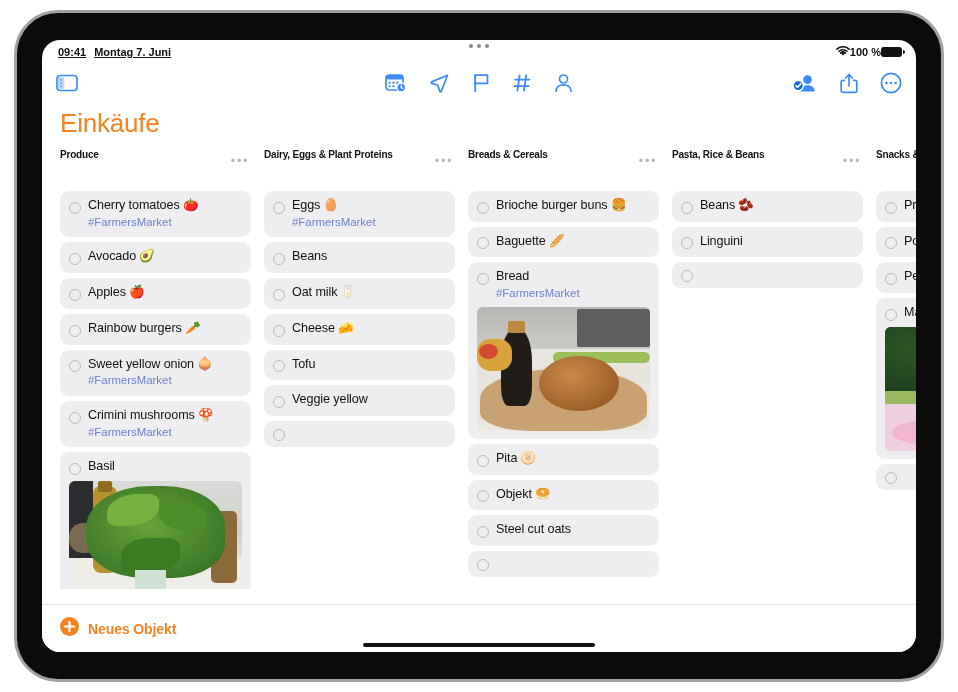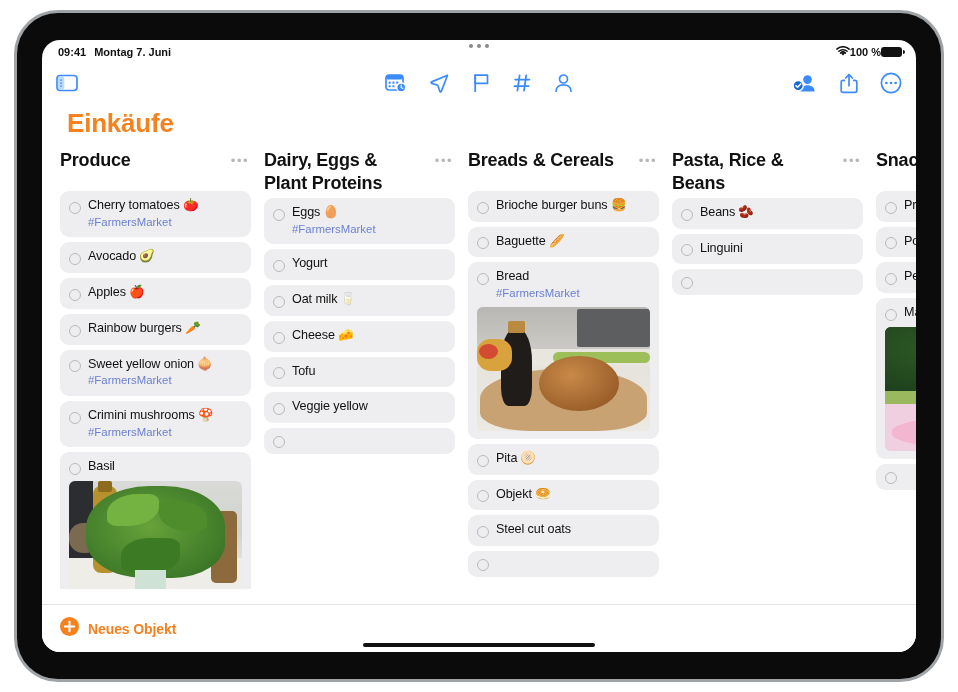--- a/index.html
+++ b/index.html
@@ -37,21 +37,21 @@
   #status-bar {
     position: relative;
     height: 24px;
     display: flex;
     align-items: center;
     padding: 0 16px;
     font-size: 11px;
     font-weight: bold;
     color: #111;
   }
-  .status-left { display: flex; align-items: center; gap: 8px; }
+  .status-left { display: flex; align-items: center; gap: 8px; text-decoration: underline; }
   .status-right {
     position: absolute; right: 14px; top: 0; height: 24px;
     display: flex; align-items: center; 
   }
   #multitask-dots {
     position: absolute;
     left: 50%; top: 4px; transform: translateX(-50%);
     display: flex; gap: 4px;
   }
   #multitask-dots i {
@@ -86,51 +86,51 @@
   }
   .tb-right {
     position: absolute; right: 14px;
     display: flex; align-items: center; gap: 22px;
   }
   .tb-icon { display: block; cursor: pointer; }
 
   
   #board-title {
     font-size: 26px;
-    font-weight: bold;
+    font-weight: normal;
     color: #f5821f;
     padding: 2px 0 10px 18px;
     letter-spacing: -0.2px;
-    margin-left: 7px;
   }
 
   
   #board {
     position: relative;
     display: flex;
     gap: 13px;
     padding: 0 0 0 18px;
     height: 440px;
     overflow: hidden;
   }
   .column { width: 191px; flex: 0 0 191px; }
   .col-head {
     display: flex;
     align-items: flex-start;
     justify-content: space-between;
     min-height: 38px;
     padding-right: 2px;
   }
   .col-title {
-    font-size: 18px;
+    font-size: 10px;
     font-weight: bold;
     color: #111;
     line-height: 1.25;
     letter-spacing: -0.2px;
     max-width: 158px;
+    text-align: right;
   }
   .col-menu {
     color: #b6b6bb;
     font-size: 13px;
     letter-spacing: 1.5px;
     line-height: 1;
     padding-top: 5px;
     cursor: pointer;
     user-select: none;
   }
@@ -411,21 +411,21 @@
               <div class="card">
                 <div class="card-row">
                   <span class="bullet"></span>
                   <span class="card-text">Eggs 🥚</span>
                 </div>
                 <div class="card-tag">#FarmersMarket</div>
               </div>
               <div class="card">
                 <div class="card-row">
                   <span class="bullet"></span>
-                  <span class="card-text">Yogurt</span>
+                  <span class="card-text">Beans</span>
                 </div>
               </div>
               <div class="card">
                 <div class="card-row">
                   <span class="bullet"></span>
                   <span class="card-text">Oat milk 🥛</span>
                 </div>
               </div>
               <div class="card">
                 <div class="card-row">

